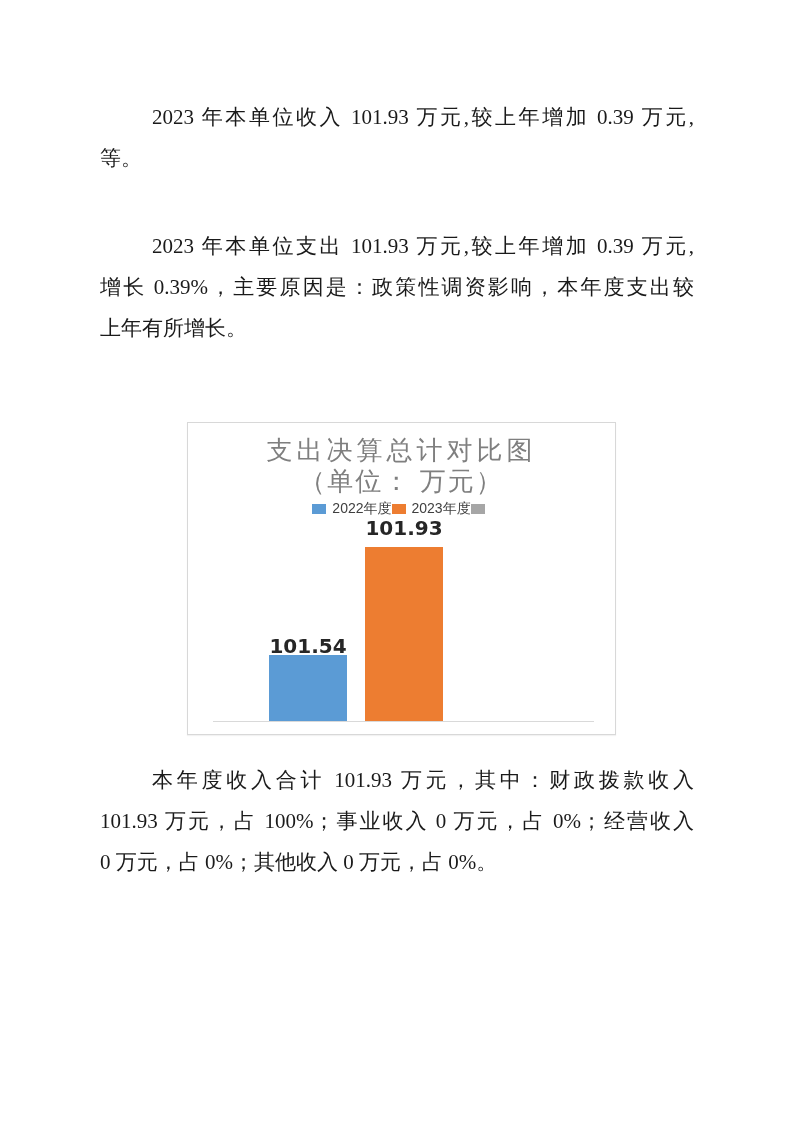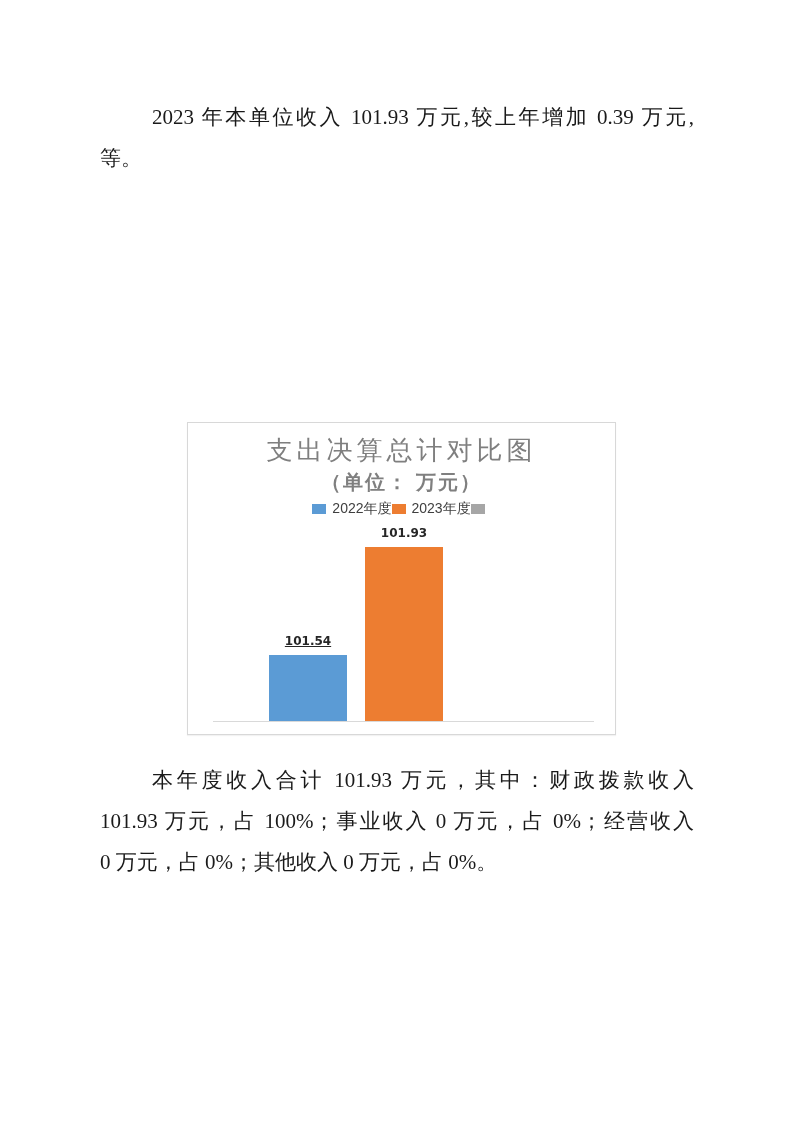--- a/index.html
+++ b/index.html
@@ -54,21 +54,21 @@
   .chart-title {
     position: absolute;
     top: 12px;
     left: 0;
     width: 100%;
     text-align: center;
     color: #7f7f7f;
     font-family: "Liberation Serif", "DejaVu Serif", serif;
   }
   .chart-title .t1 { font-size: 26px; line-height: 32px; letter-spacing: 4px; }
-  .chart-title .t2 { font-size: 20px; line-height: 30px; letter-spacing: 2px; font-weight: bold; }
+  .chart-title .t2 { font-size: 26px; line-height: 30px; letter-spacing: 2px; }
   .chart-legend {
     position: absolute;
     top: 77px;
     left: 0;
     width: 100%;
     display: flex;
     justify-content: center;
     align-items: center;
     font-family: "Liberation Sans", "DejaVu Sans", sans-serif;
     font-size: 14px;
@@ -87,38 +87,43 @@
   .bar { position: absolute; bottom: 0; width: 78px; }
   .bar-s0 { left: 56px; }
   .bar-s1 { left: 152px; }
   .bar-s2 { left: 248px; }
   .bar-label {
     position: absolute;
     width: 78px;
     text-align: center;
     font-family: "DejaVu Sans", "Liberation Sans", sans-serif;
     font-weight: 600;
-    font-size: 12px;
+    font-size: 20px;
     color: #262626;
     white-space: nowrap;
   }
   .bl-0 { left: 56px; }
   .bl-1 { left: 152px; }
   .bl-2 { left: 248px; }
 </style>
 </head>
 <body>
 
 <div class="page">
 
   <div class="para p1">
     <div class="line jfull indent">2023 年本单位收入 101.93 万元,较上年增加 0.39 万元,</div>
     <div class="line jleft">等。</div>
   </div>
 
+  <div class="para p2">
+    <div class="line jfull indent">2023 年本单位支出 101.93 万元,较上年增加 0.39 万元,</div>
+    <div class="line jfull">增长 0.39%，主要原因是：政策性调资影响，本年度支出较</div>
+    <div class="line jleft">上年有所增长。</div>
+  </div>
 
   <div class="chart-box">
     <div class="chart-title">
       <div class="t1">支出决算总计对比图</div>
       <div class="t2">（单位： 万元）</div>
     </div>
     <div class="chart-legend">
       <div class="legend-item">
         <span class="legend-swatch" style="background: rgb(91, 155, 213);"></span>
         <span>2022年度</span>
@@ -129,21 +134,21 @@
       </div>
       <div class="legend-item">
         <span class="legend-swatch" style="background: rgb(166, 166, 166);"></span>
         <span></span>
       </div>
     </div>
     <div class="chart-plot">
       <div class="bar bar-s0" style="height: 66px; background: rgb(91, 155, 213);"></div>
       <div class="bar bar-s1" style="height: 174px; background: rgb(237, 125, 49);"></div>
       <div class="bar bar-s2" style="height: 0px; background: rgb(166, 166, 166);"></div>
-      <div class="bar-label bl-0" style="bottom: 73px; text-decoration: underline;">101.54</div>
+      <div class="bar-label bl-0" style="bottom: 63px;">101.54</div>
       <div class="bar-label bl-1" style="bottom: 181px;">101.93</div>
       <div class="bar-label bl-2" style="bottom: 7px;"></div>
     </div>
   </div>
 
   <div class="para p3">
     <div class="line jfull indent">本年度收入合计 101.93 万元，其中：财政拨款收入</div>
     <div class="line jfull">101.93 万元，占 100%；事业收入 0 万元，占 0%；经营收入</div>
     <div class="line jleft">0 万元，占 0%；其他收入 0 万元，占 0%。</div>
   </div>

